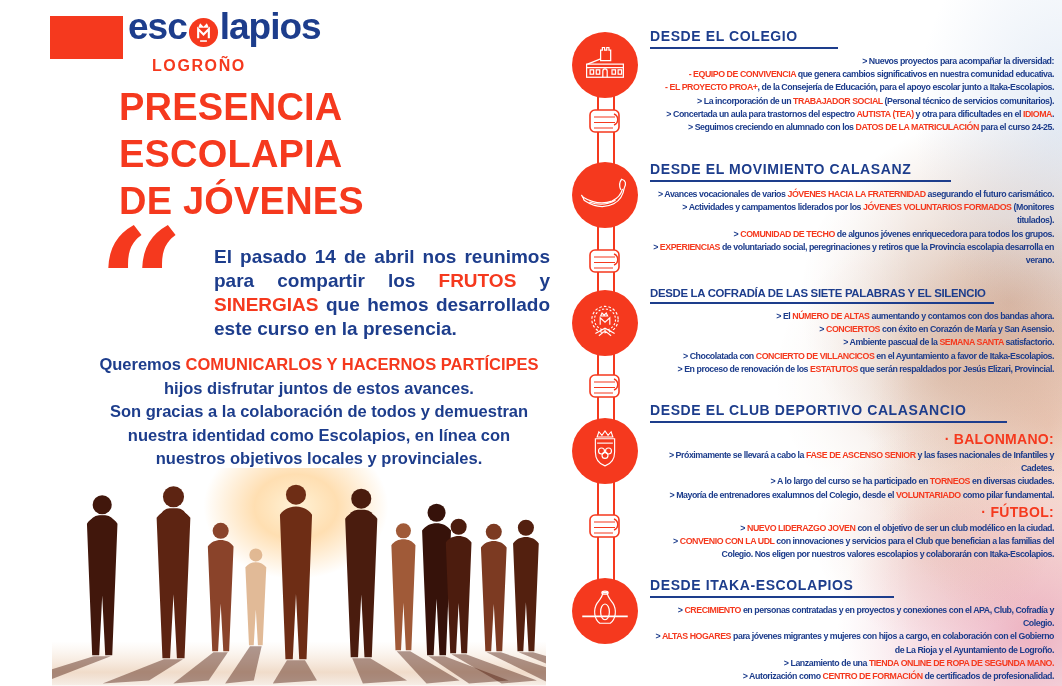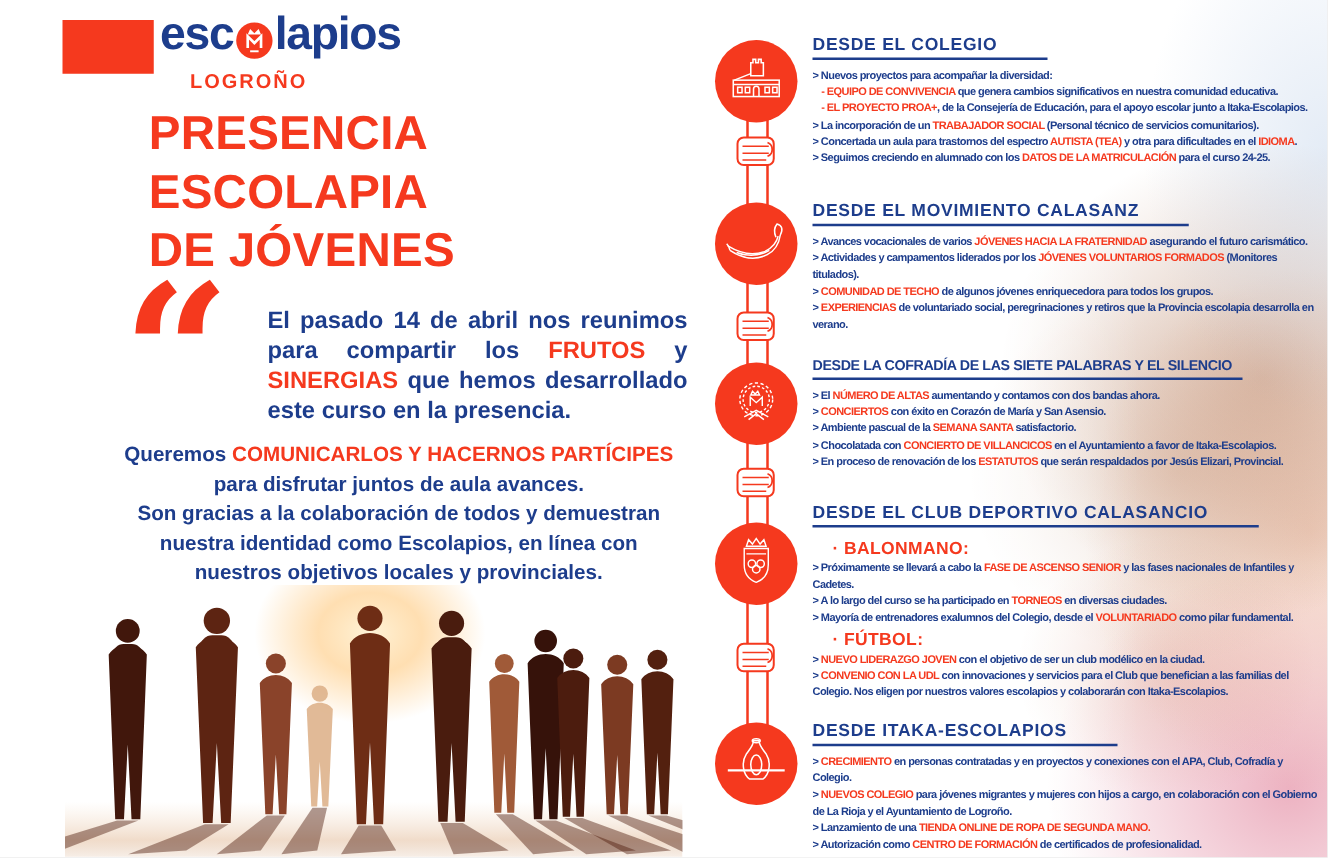--- a/index.html
+++ b/index.html
@@ -52,21 +52,21 @@
     display:flex;align-items:center;justify-content:center;z-index:3;}
   .b1{top:32px}.b2{top:162px}.b3{top:290px}.b4{top:418px}.b5{top:578px}
   .badge svg{width:56px;height:56px;}
 
   
   .section{position:absolute;left:650px;width:404px;z-index:4;}
   .s1{top:27px}.s2{top:160px}.s3{top:283px}.s4{top:401px}.s5{top:576px}
   .section h2{margin:0 0 6px 0;color:var(--navy);font-size:14px;font-weight:800;letter-spacing:.6px;
     display:inline-block;white-space:nowrap;border-bottom:2.6px solid var(--navy);padding:0 40px 3px 0;}
   .section h2.long{font-size:11.4px;letter-spacing:-.3px;padding-right:8px;}
-  .item{margin:0;color:var(--navy);font-size:8.8px;letter-spacing:-.45px;line-height:13.2px;font-weight:700;}
+  .item{margin:0;color:var(--navy);font-size:8.8px;letter-spacing:-.45px;line-height:13.2px;font-weight:700;text-align:right;}
   .item .hl{font-weight:700;}
   .item.indent1{padding-left:7px;}
   .item.subhead{font-size:14px;letter-spacing:.3px;line-height:15px;margin:3px 0 2px 16px;}
 
   :root{--red:#f5391e;--navy:#1d3d8c;}
 </style>
 </head>
 <body>
 
 <div class="page">
@@ -89,21 +89,21 @@
   <h1 class="abs title">
     <div>PRESENCIA</div>
     <div>ESCOLAPIA</div>
     <div>DE JÓVENES</div>
   </h1>
 
   <div class="abs quote-mark">“</div>
   <div class="abs quote-text"><span>El pasado 14 de abril nos reunimos para compartir los </span><span class="hl">FRUTOS</span><span> y </span><span class="hl">SINERGIAS</span><span> que hemos desarrollado este curso en la presencia.</span></div>
   <div class="abs intro">
       <div><span>Queremos </span><span class="hl">COMUNICARLOS Y HACERNOS PARTÍCIPES</span></div>
-      <div><span>para disfrutar juntos de aula avances.</span></div>
+      <div><span>hijos disfrutar juntos de estos avances.</span></div>
       <div><span>Son gracias a la colaboración de todos y demuestran</span></div>
       <div><span>nuestra identidad como Escolapios, en línea con</span></div>
       <div><span>nuestros objetivos locales y provinciales.</span></div>
     </div>
 
   <svg id="crowd" class="abs crowd" viewBox="0 0 492 216">
     <defs>
       <radialGradient id="glow" cx="50%" cy="50%" r="50%">
         <stop offset="0%" stop-color="#fff3d8" stop-opacity="1"></stop>
         <stop offset="45%" stop-color="#ffd9a4" stop-opacity=".85"></stop>
@@ -271,19 +271,19 @@
         <p class="item"><span>&gt; Mayoría de entrenadores exalumnos del Colegio, desde el </span><span class="hl">VOLUNTARIADO</span><span> como pilar fundamental.</span></p>
         <p class="item subhead"><span class="hl">· FÚTBOL:</span></p>
         <p class="item"><span>&gt; </span><span class="hl">NUEVO LIDERAZGO JOVEN</span><span> con el objetivo de ser un club modélico en la ciudad.</span></p>
         <p class="item"><span>&gt; </span><span class="hl">CONVENIO CON LA UDL</span><span> con innovaciones y servicios para el Club que benefician a las familias del Colegio. Nos eligen por nuestros valores escolapios y colaborarán con Itaka-Escolapios.</span></p>
       </div>
   </section>
   <section class="section s5">
     <h2>DESDE ITAKA-ESCOLAPIOS</h2>
     <div class="items">
         <p class="item"><span>&gt; </span><span class="hl">CRECIMIENTO</span><span> en personas contratadas y en proyectos y conexiones con el APA, Club, Cofradía y Colegio.</span></p>
-        <p class="item"><span>&gt; </span><span class="hl">NUEVOS COLEGIO</span><span> para jóvenes migrantes y mujeres con hijos a cargo, en colaboración con el Gobierno de La Rioja y el Ayuntamiento de Logroño.</span></p>
+        <p class="item"><span>&gt; </span><span class="hl">ALTAS HOGARES</span><span> para jóvenes migrantes y mujeres con hijos a cargo, en colaboración con el Gobierno de La Rioja y el Ayuntamiento de Logroño.</span></p>
         <p class="item"><span>&gt; Lanzamiento de una </span><span class="hl">TIENDA ONLINE DE ROPA DE SEGUNDA MANO.</span></p>
         <p class="item"><span>&gt; Autorización como </span><span class="hl">CENTRO DE FORMACIÓN</span><span> de certificados de profesionalidad.</span></p>
       </div>
   </section>
 
 </div>
 
 </body></html>

